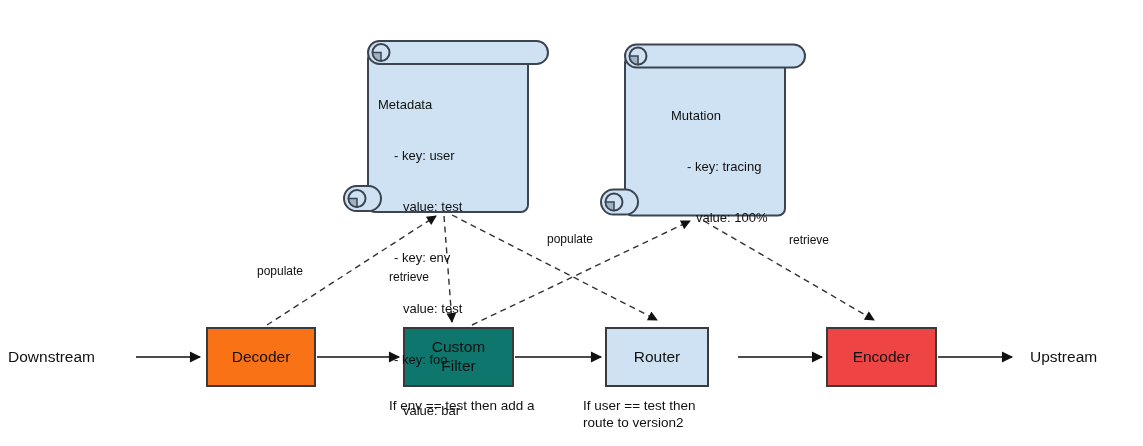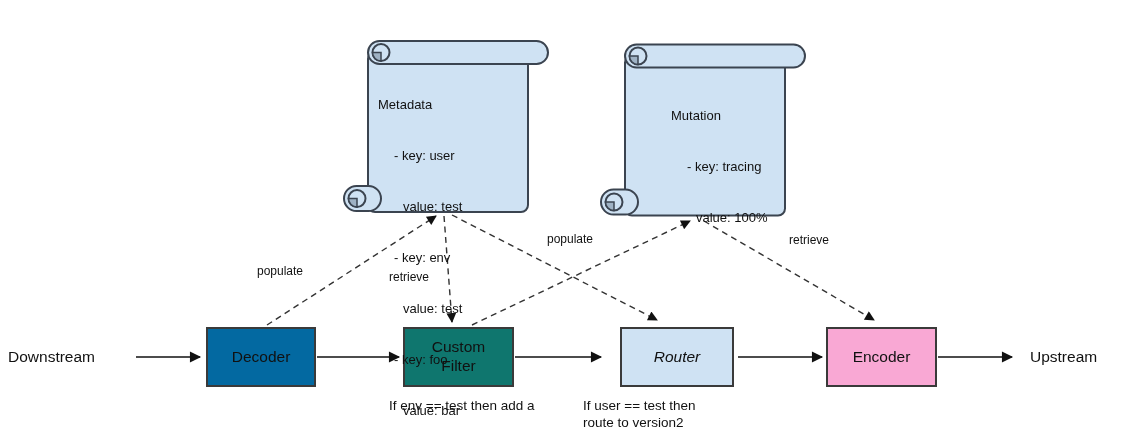--- a/index.html
+++ b/index.html
@@ -10,21 +10,21 @@
   }
   .stage svg{position:absolute;left:0;top:0;}
   .node{
     position:absolute;top:327px;height:60px;box-sizing:border-box;
     border:2px solid #3a3a3a;display:flex;align-items:center;justify-content:center;
     font-size:15.5px;text-align:center;line-height:1.2;
   }
   .node-decoder{left:206px;width:110px;}
   .node-custom-filter{left:403px;width:111px;}
   .node-custom-filter span{display:block;max-width:66px;}
-  .node-router{left:620px;width:114px;font-style:italic;}
+  .node-router{left:605px;width:104px;}
   .node-encoder{left:826px;width:111px;}
   .endpoint{position:absolute;top:348px;font-size:15.5px;}
   .endpoint-left{left:8px;text-align:right;}
   .endpoint-right{left:1030px;}
   .scroll-text{position:absolute;font-size:13px;line-height:17px;white-space:pre;}
   .scroll-text-metadata{left:378px;top:62px;}
   .scroll-text-mutation{left:635px;top:73px;margin-left:36px;}
   .scroll-text .ind1{margin-left:16px;}
   .scroll-text .ind2{margin-left:25px;}
   .edge-label{position:absolute;font-size:12px;}
@@ -73,30 +73,30 @@
     <line class="dash-line" x1="267" y1="325" x2="436" y2="216" marker-end="url(#ah)"></line>
     <line class="dash-line" x1="444" y1="216" x2="452" y2="322" marker-end="url(#ah)"></line>
     <line class="dash-line" x1="452" y1="215" x2="657" y2="320" marker-end="url(#ah)"></line>
     <line class="dash-line" x1="472" y1="325" x2="690" y2="221" marker-end="url(#ah)"></line>
     <line class="dash-line" x1="704" y1="221" x2="874" y2="320" marker-end="url(#ah)"></line>
   </svg>
 
   <div class="endpoint endpoint-left">Downstream</div>
   <div class="endpoint endpoint-right">Upstream</div>
 
-  <div class="node node-decoder" style="background-color: #0369a1;">
+  <div class="node node-decoder" style="background-color: #f97316;">
     <span>Decoder</span>
   </div>
   <div class="node node-custom-filter" style="background-color: #0f766e;">
     <span>Custom Filter</span>
   </div>
   <div class="node node-router" style="background-color: rgb(207, 226, 243);">
     <span>Router</span>
   </div>
-  <div class="node node-encoder" style="background-color: #f9a8d4;">
+  <div class="node node-encoder" style="background-color: #ef4444;">
     <span>Encoder</span>
   </div>
 
   <div class="scroll-text scroll-text-metadata">
     <div>Metadata</div>
     <div class="ind1">- key: user</div>
     <div class="ind2">value: test</div>
     <div class="ind1">- key: env</div>
     <div class="ind2">value: test</div>
     <div class="ind1">- key: foo</div>

